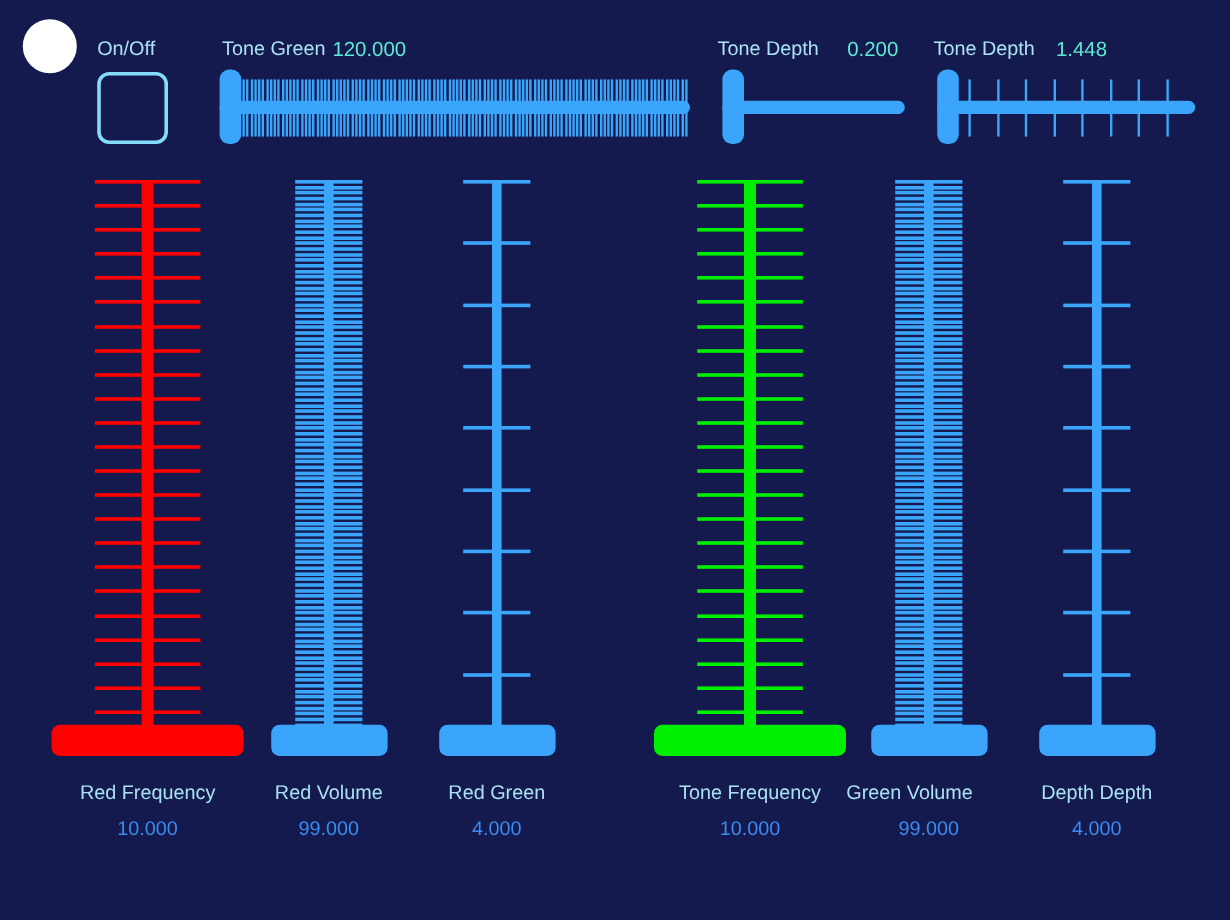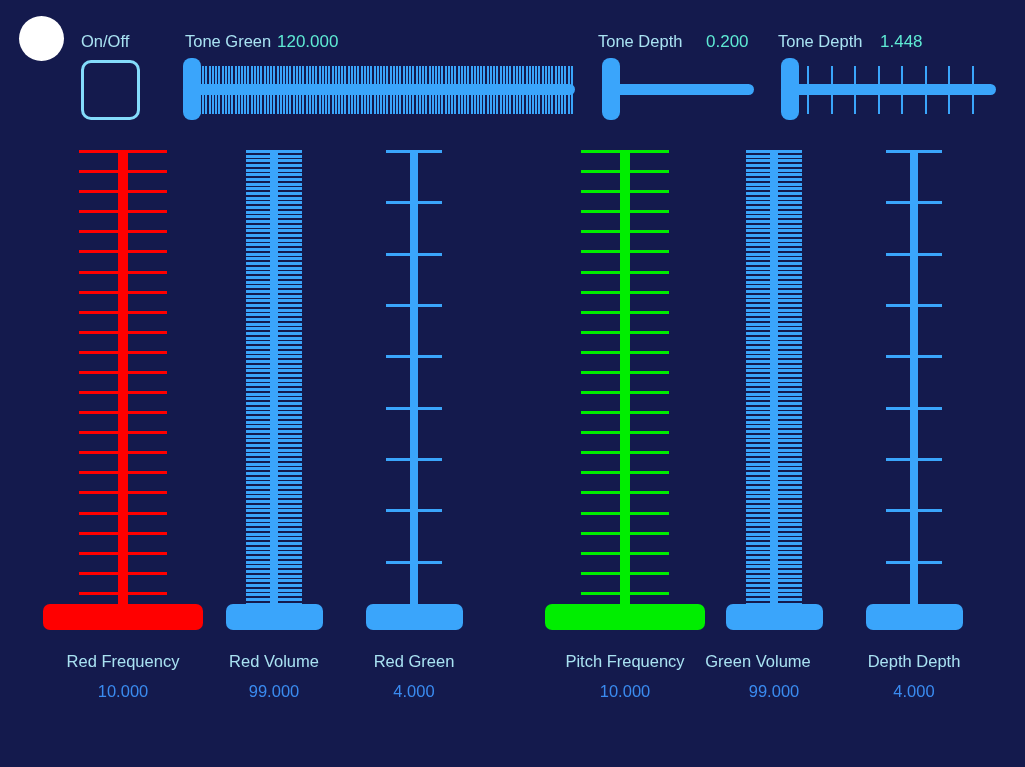--- a/index.html
+++ b/index.html
@@ -507,21 +507,21 @@
           <i style="top: 321px; left: 36px; width: 88px; height: 3px; background: rgb(0, 238, 0);"></i>
           <i style="top: 341px; left: 36px; width: 88px; height: 3px; background: rgb(0, 238, 0);"></i>
           <i style="top: 362px; left: 36px; width: 88px; height: 3px; background: rgb(0, 238, 0);"></i>
           <i style="top: 382px; left: 36px; width: 88px; height: 3px; background: rgb(0, 238, 0);"></i>
           <i style="top: 402px; left: 36px; width: 88px; height: 3px; background: rgb(0, 238, 0);"></i>
           <i style="top: 422px; left: 36px; width: 88px; height: 3px; background: rgb(0, 238, 0);"></i>
           <i style="top: 442px; left: 36px; width: 88px; height: 3px; background: rgb(0, 238, 0);"></i>
         </div>
         <div class="vhandle" style="left: 0px; width: 160px; top: 454px; background: rgb(0, 238, 0);"></div>
       </div>
-      <div class="vname" style="left: 545px; top: 652px;">Pitch Frequency</div>
+      <div class="vname" style="left: 545px; top: 652px;">Tone Frequency</div>
       <div class="vval" style="left: 545px; top: 682px;">10.000</div>
       <div class="vslider" style="left: 694px; top: 150px; height: 480px;">
         <div class="vstem" style="left: 76px; width: 8px; height: 474px; background: rgb(58, 165, 251);"></div>
         <div class="vticks" style="height: 462px;">
           <i style="top: 0px; left: 52px; width: 56px; height: 3px; background: rgb(58, 165, 251);"></i>
           <i style="top: 5px; left: 52px; width: 56px; height: 3px; background: rgb(58, 165, 251);"></i>
           <i style="top: 9px; left: 52px; width: 56px; height: 3px; background: rgb(58, 165, 251);"></i>
           <i style="top: 14px; left: 52px; width: 56px; height: 3px; background: rgb(58, 165, 251);"></i>
           <i style="top: 19px; left: 52px; width: 56px; height: 3px; background: rgb(58, 165, 251);"></i>
           <i style="top: 23px; left: 52px; width: 56px; height: 3px; background: rgb(58, 165, 251);"></i>

